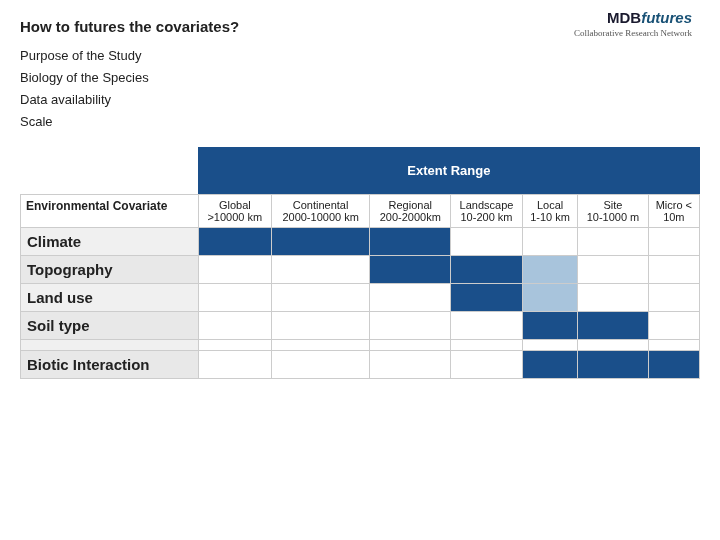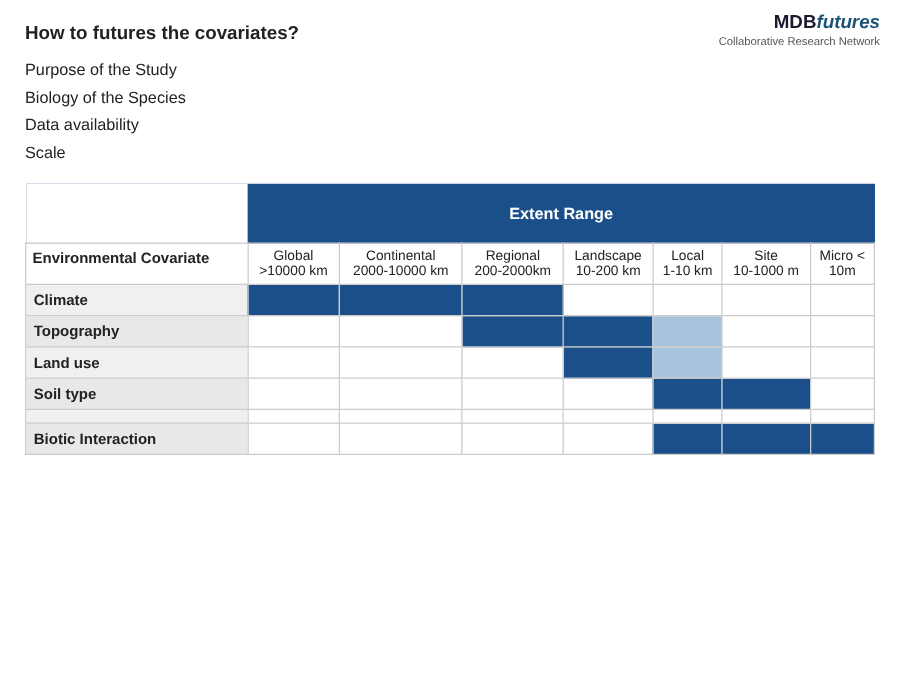--- a/index.html
+++ b/index.html
@@ -17,38 +17,39 @@
     .page-wrapper {
       width: 720px;
       height: 540px;
       padding: 10px 20px 10px 20px;
       position: relative;
     }
 
     .brand {
       position: absolute;
       top: 8px;
-      right: 16px;
+      right: 28px;
       font-size: 12px;
       color: #333;
       text-align: right;
       line-height: 1.3;
     }
     .brand .mdb {
       font-size: 15px;
       font-weight: bold;
       color: #1a1a2e;
     }
     .brand .mdb .futures {
       font-style: italic;
       color: #1a5276;
     }
     .brand .sub {
       font-size: 9px;
       color: #555;
+      font-family: Liberation Serif, serif;
     }
 
     .title {
       margin-top: 8px;
       margin-bottom: 10px;
       font-size: 15px;
       font-weight: bold;
       color: #222;
     }
 
@@ -102,21 +103,21 @@
     }
 
     tbody tr td {
       border: 1px solid #ccc;
       padding: 5px 4px;
       font-size: 12px;
       vertical-align: middle;
     }
 
     tbody tr td.row-label {
-      font-size: 12px;
+      font-size: 15px;
       font-weight: bold;
       background: #f0f0f0;
       padding-left: 6px;
     }
 
     .cell-dark { background-color: #1a4f8a; }
     .cell-light { background-color: #a8c4dc; }
     .cell-empty { background-color: #fff; }
 
     tbody tr:nth-child(odd) td.row-label {

